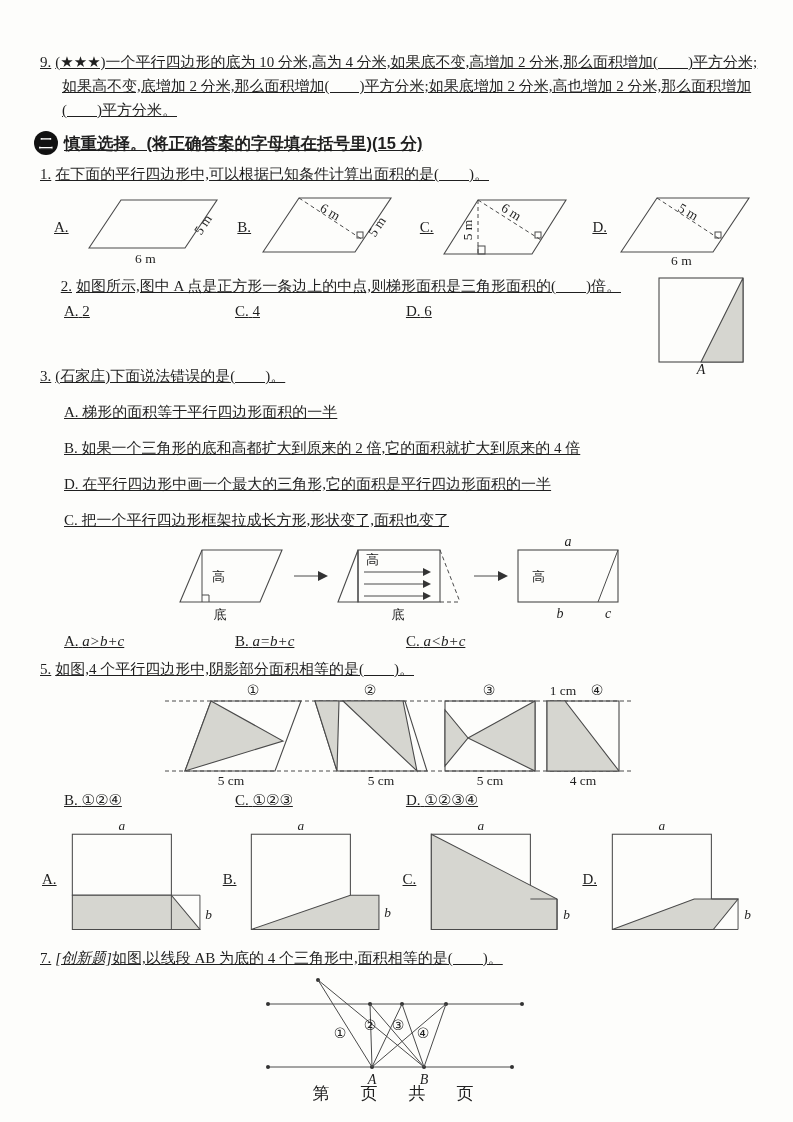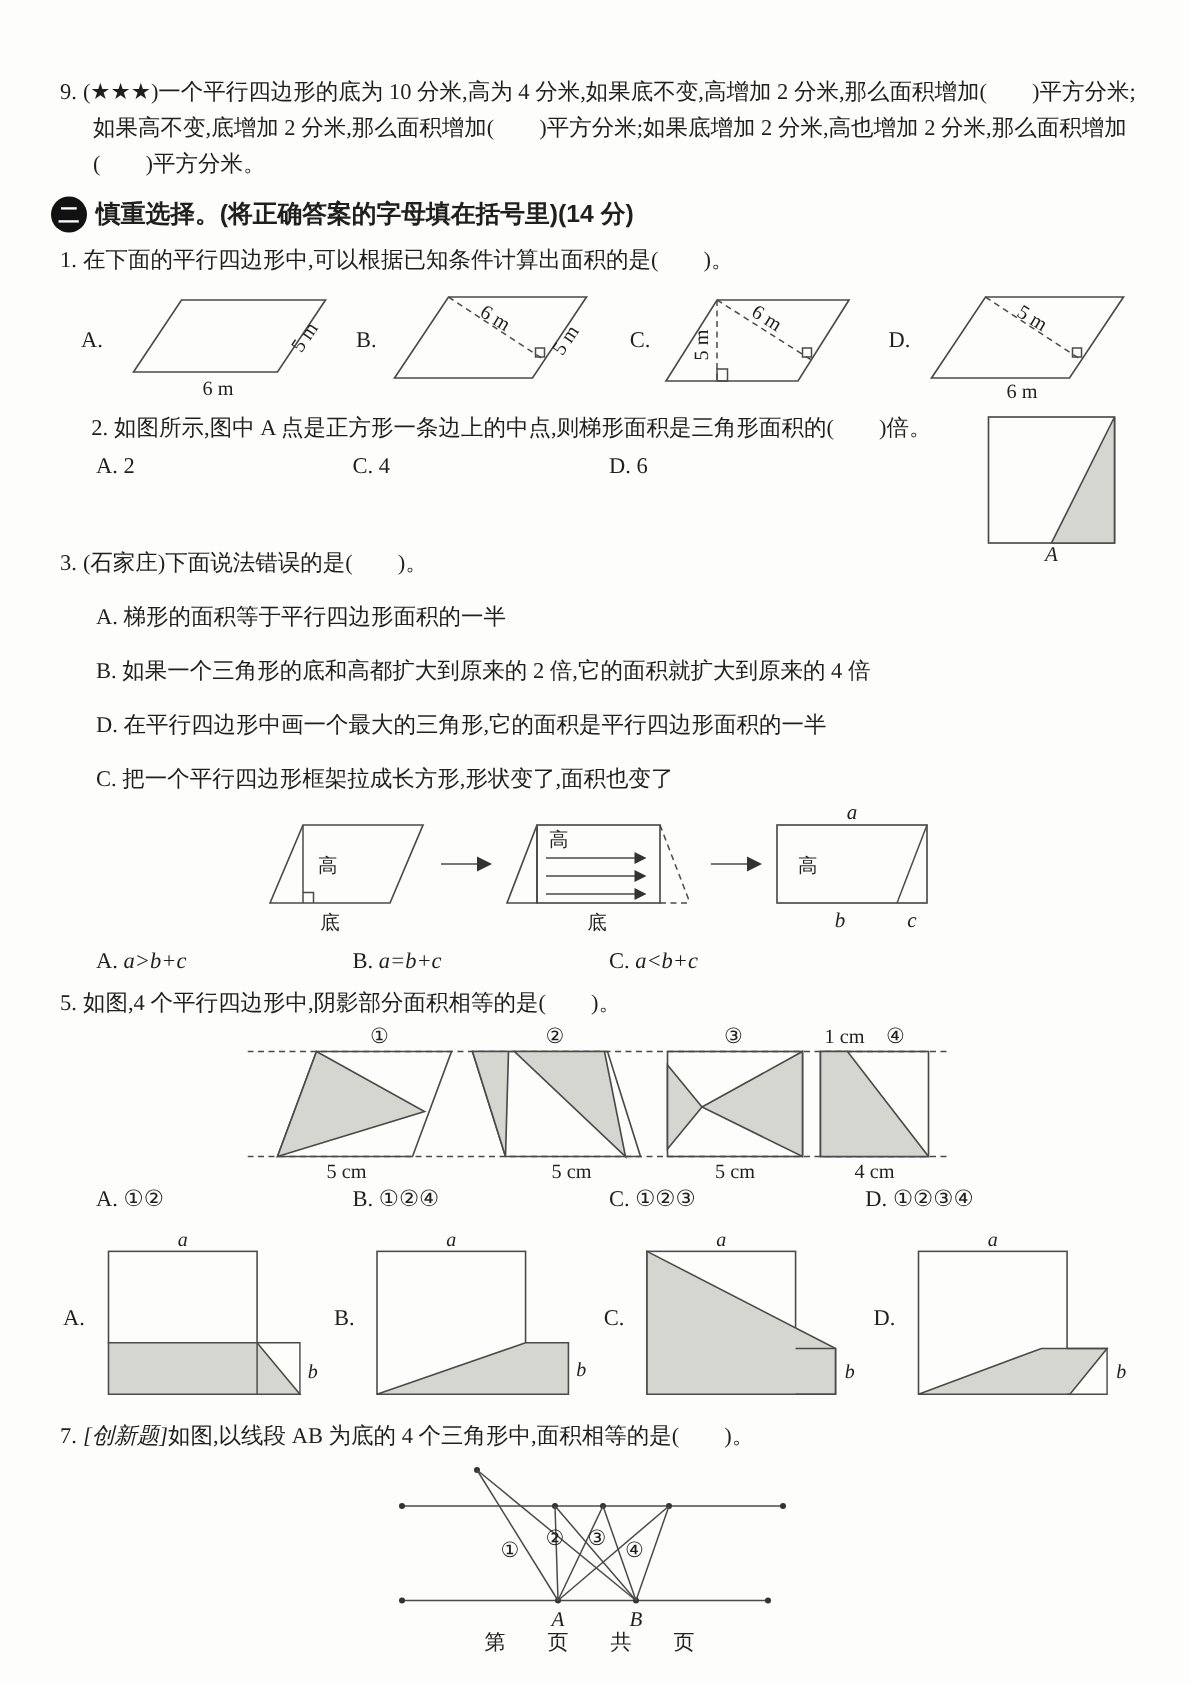--- a/index.html
+++ b/index.html
@@ -1,17 +1,17 @@
 <!DOCTYPE html>
 <html><head>
 <meta charset="utf-8">
 <style>
   html,body{margin:0;padding:0;width:793px;height:1122px;overflow:hidden;}
   body{background:#fdfdfb;color:#1f1f1f;font-family:"Liberation Serif","DejaVu Serif","DejaVu Sans",serif;font-size:15px;line-height:24px;position:relative;}
-  .sheet{padding:50px 34px 0 40px;position:relative;}
+  .sheet{padding:50px 34px 0 40px;position:relative;text-decoration:underline;}
   .qt{margin:0;padding-left:22px;text-indent:-22px;}
   .num{padding-right:4px;}
   .m{font-style:italic;}
   .tag{font-style:italic;}
   .sec{margin:9px 0 7px -6px;font-family:"Liberation Sans","DejaVu Sans",sans-serif;font-weight:bold;font-size:16.5px;display:flex;align-items:center;}
   .badge{display:inline-flex;align-items:center;justify-content:center;width:24px;height:24px;border-radius:50%;background:#111;color:#fff;font-size:14px;margin-right:6px;flex:0 0 24px;}
   .q{margin-bottom:4px;}
   .figrow{display:flex;justify-content:space-between;align-items:center;padding:2px 0 4px 14px;}
   .figitem{display:flex;align-items:center;}
   .ol{margin-right:2px;}
@@ -24,39 +24,39 @@
   svg{display:block;}
   svg text{font-family:"Liberation Serif","DejaVu Serif","DejaVu Sans",serif;font-size:13.5px;fill:#1f1f1f;}
   svg text.cjk{font-size:13px;}
   svg text.it{font-style:italic;font-size:14px;}
   svg text.circ{font-size:14px;}
   .cfig{margin:2px auto 0;}
   .frac{display:inline-block;vertical-align:-0.62em;text-align:center;line-height:1.05;margin:0 2px;font-size:13.5px;}
   .frac .fn{display:block;padding:0 3px;}
   .frac .fd{display:block;border-top:1px solid #1f1f1f;padding:0 3px;}
   .q6row{display:flex;justify-content:space-between;align-items:center;padding:2px 0 2px 2px;}
-  .footer{position:absolute;left:0;right:0;bottom:16px;text-align:center;font-family:"Liberation Sans","DejaVu Sans",sans-serif;font-size:14px;letter-spacing:7px;color:#222;}
+  .footer{position:absolute;left:0;right:0;bottom:16px;text-align:center;font-family:"Liberation Sans","DejaVu Sans",sans-serif;font-size:17px;letter-spacing:7px;color:#222;}
   .shape{fill:none;stroke:#4a4a4a;stroke-width:1.1;}
   .shade{fill:#d6d6d0;stroke:#4a4a4a;stroke-width:1.1;}
   .dash{fill:none;stroke:#4a4a4a;stroke-width:1;stroke-dasharray:4 3;}
   .thin{stroke:#4a4a4a;stroke-width:1;fill:none;}
   .dot{fill:#333;}
 </style>
 </head>
 <body>
 
 <div class="sheet">
 
   <div class="q">
     <p class="qt"><span class="num">9.</span><span>(★★★)一个平行四边形的底为 10 分米,高为 4 分米,如果底不变,高增加 2 分米,那么面积增加(　　)平方分米;如果高不变,底增加 2 分米,那么面积增加(　　)平方分米;如果底增加 2 分米,高也增加 2 分米,那么面积增加(　　)平方分米。</span></p>
   </div>
 
   <div class="sec">
     <span class="badge">二</span>
-    <span>慎重选择。(将正确答案的字母填在括号里)(14 分)</span>
+    <span>慎重选择。(将正确答案的字母填在括号里)(15 分)</span>
   </div>
 
   <div class="q">
     <p class="qt"><span class="num">1.</span><span>在下面的平行四边形中,可以根据已知条件计算出面积的是(　　)。</span></p>
     <div class="figrow">
       <div class="figitem">
         <span class="ol">A.</span>
         <svg width="150" height="78" viewBox="0 0 150 78">
           <polygon class="shape" points="18,60 50,12 146,12 114,60"></polygon>
           <text x="64" y="75">6 m</text>
@@ -187,21 +187,20 @@
       <polygon class="shade" points="280,27 280,83 303,55"></polygon>
 
       <rect class="shape" x="382" y="18" width="72" height="70"></rect>
       <polygon class="shade" points="382,18 400,18 454,88 382,88"></polygon>
       <text x="66" y="102" text-anchor="middle">5 cm</text>
       <text x="216" y="102" text-anchor="middle">5 cm</text>
       <text x="325" y="102" text-anchor="middle">5 cm</text>
       <text x="418" y="102" text-anchor="middle">4 cm</text>
     </svg>
     <div class="optrow">
-      <div><span>A.</span> <span>①②</span></div>
       <div><span>B.</span> <span>①②④</span></div>
       <div><span>C.</span> <span>①②③</span></div>
       <div><span>D.</span> <span>①②③④</span></div>
     </div>
   </div>
 
   <div class="q">
     <div class="q6row">
       <div class="figitem">
         <span class="ol">A.</span>

